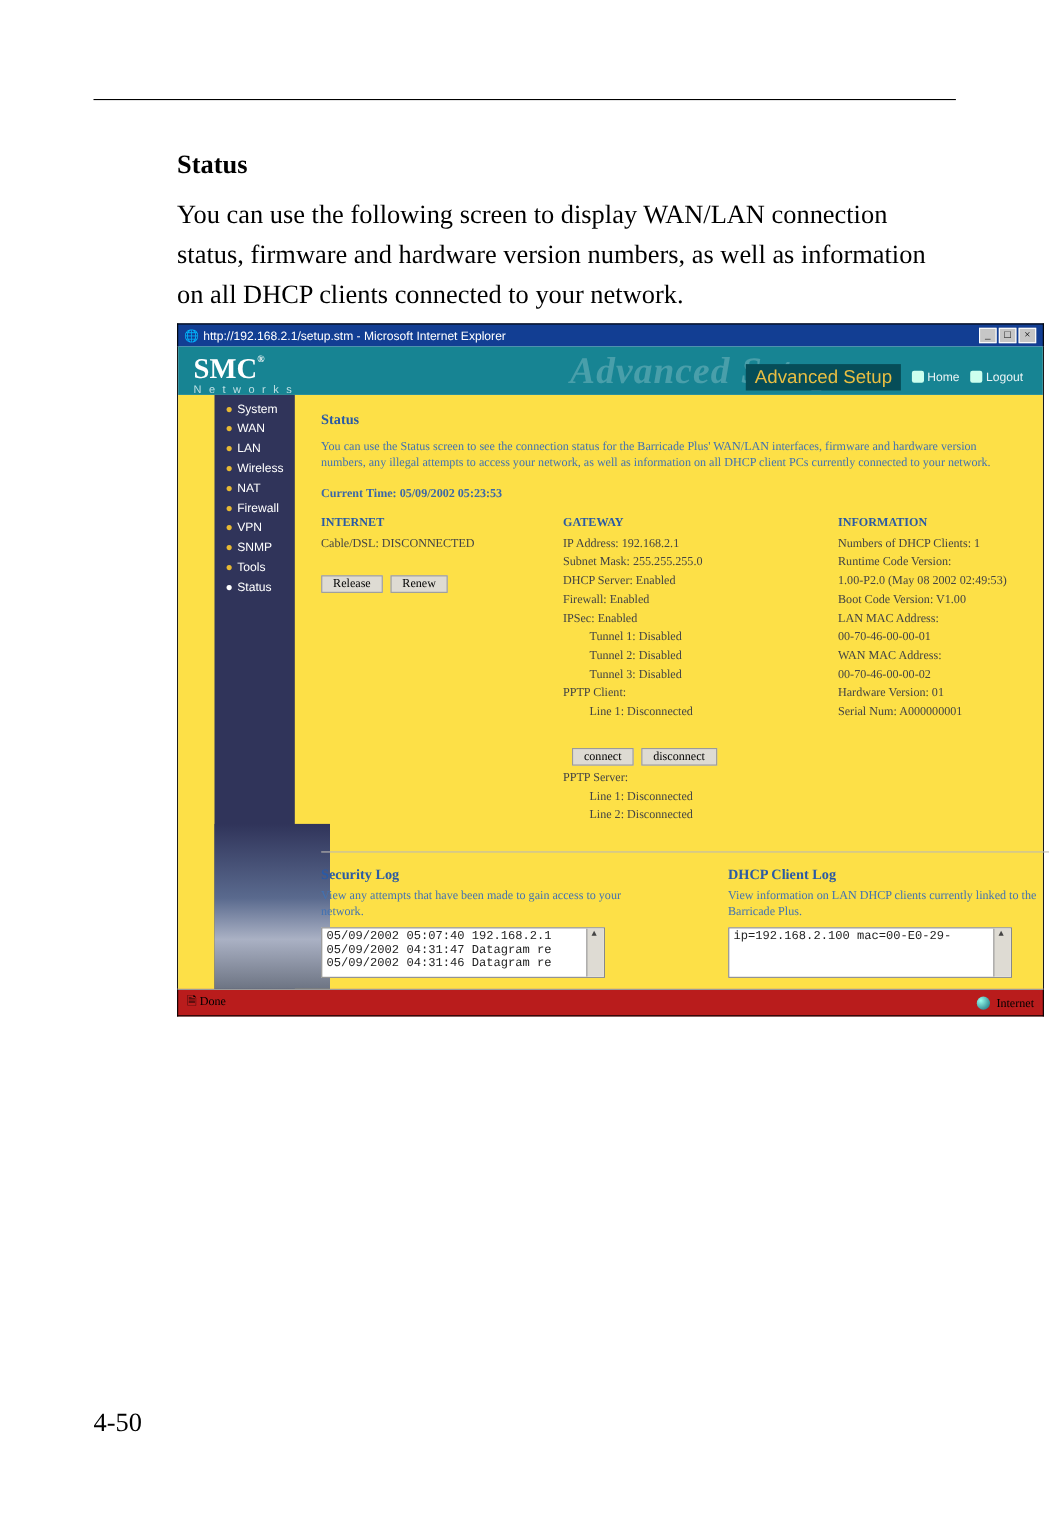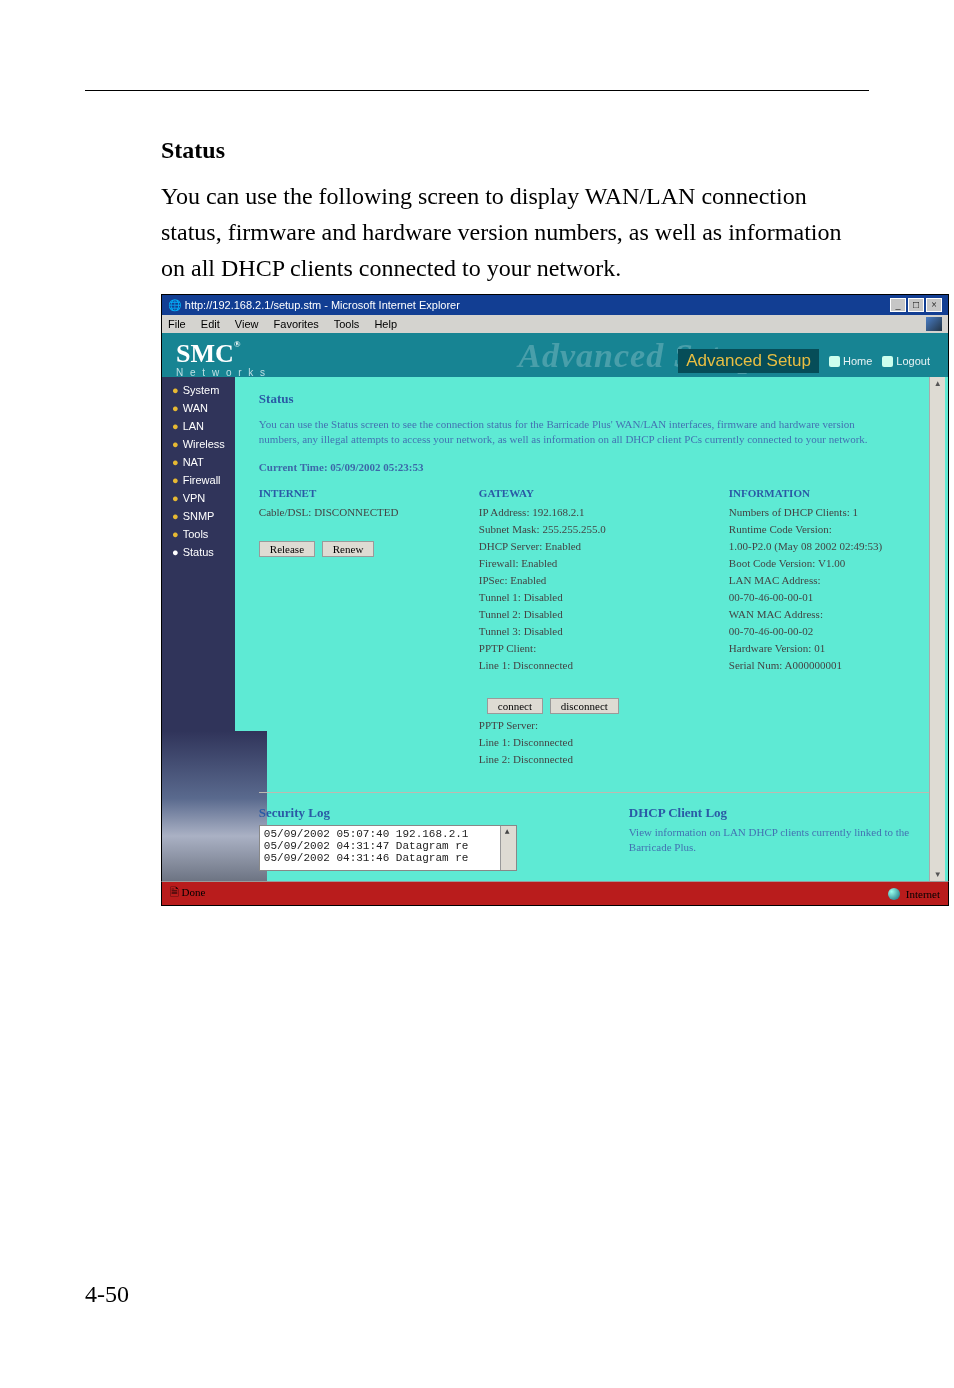--- a/index.html
+++ b/index.html
@@ -19,38 +19,38 @@
   .menubar-logo { width: 16px; height: 14px; background: linear-gradient(135deg,#4a7ec7,#234); }
   
   .app-frame { border-left: 1px solid #000; border-right: 1px solid #000; }
   .app-header { background: #178493; height: 44px; position: relative; overflow: hidden; }
   .smc-logo { position: absolute; left: 14px; top: 6px; color: #fff; font: bold 26px 'Times New Roman', serif; }
   .smc-r { font-size: 9px; vertical-align: top; }
   .smc-sub { position: absolute; left: 14px; top: 34px; color: #bfe0e4; font: 10px Arial; letter-spacing: 2px; }
   .adv-ghost { position: absolute; right: 190px; top: 4px; color: rgba(255,255,255,0.22); font: italic bold 34px Georgia; letter-spacing: 1px; white-space:nowrap;}
   .adv-setup { position: absolute; right: 18px; bottom: 4px; display: flex; align-items: center; gap: 10px; }
   .adv-setup-txt { background: #064d58; color: #e9be42; font: 17px Arial; padding: 2px 8px; }
-  .hl-link { color: #e8f3f4; font: 11px Arial; display:flex; align-items:flex-end; gap:3px; }
+  .hl-link { color: #e8f3f4; font: 11px Arial; display:flex; align-items:flex-start; gap:3px; }
   .hl-ico { width:11px; height:11px; background:#cfe; border-radius:2px; display:inline-block;}
   
-  .app-body { display: flex; background: #5eead4; }
+  .app-body { display: flex; background: #fde047; padding-left: 33px; }
   .sidebar { width: 105px; background: #30345a; padding-top: 4px; min-height: 474px; position:relative;}
   .sb-item { color: #fff; font: 11px Verdana, sans-serif; padding: 3px 10px; }
   .sb-item .dot { color: #e7b933; margin-right: 4px; }
   .sb-active .dot { color: #fff; }
   .sb-photo { position:absolute; bottom:0; left:0; width:105px; height:150px; background:linear-gradient(180deg,#30345a 0%, #5a6a8e 45%, #aab1c4 70%, #6d7483 100%);}
   .content { flex: 1; padding: 14px 20px 10px 24px; font: 11px Verdana, Arial, sans-serif; color: #2a2a2a; position:relative; }
   .c-title { color: #2a5aa5; font: bold 13px Verdana; margin-bottom: 10px; }
   .c-intro { color: #4272b2; font: 11px Verdana; line-height: 1.35; margin-bottom: 14px; max-width:620px;}
   .c-time { color: #3c68a8; font: bold 11px Verdana; margin-bottom: 12px; }
   .cols { display: flex; gap: 60px; margin-bottom: 24px; }
   .col { font: 11px Verdana; color: #444; line-height: 1.55; }
   .col-h { color: #2a5aa5; font-weight: bold; margin-bottom: 2px; }
   .btn { font: 11px Tahoma; background: #dedbd3; border: 1px solid #9a9a9a; padding: 1px 10px; margin-top: 20px; margin-right: 4px; }
-  .col2 .indent { margin-left: 0; font-family: Liberation Serif, serif; }
+  .col2 .indent { margin-left: 24px; font-family: Liberation Serif, serif; }
   .hr { border: 0; border-top: 1px solid #bdbab1; margin: 8px 0 12px; }
   .lower { display: flex; gap: 19px; justify-content: space-between; }
   .log-h { color: #2a5aa5; font: bold 13px Verdana; margin-bottom: 4px; }
   .log-desc { color: #4272b2; font: 11px Verdana; margin-bottom: 6px; max-width: 300px; line-height:1.35;}
   .log-box { border: 1px solid #888; background: #fff; font: 11px 'Courier New', monospace; padding: 2px 4px; width: 258px; height: 46px; overflow: hidden; color:#222; position:relative;}
   .log-box .sb { position:absolute; right:0; top:0; width:16px; height:100%; background:#dedbd3; border-left:1px solid #999;}
   .log-box .sb::before{content:'▲'; font-size:8px; position:absolute; top:1px; left:4px; color:#444;}
   .scroll-v { position:absolute; right:4px; top:0; width:16px; height:100%; background:#dedbd3; border-left:1px solid #aaa;}
   .scroll-v::before{content:'▲'; position:absolute; top:2px; left:4px; font-size:8px; color:#555;}
   .scroll-v::after{content:'▼'; position:absolute; bottom:2px; left:4px; font-size:8px; color:#555;}
@@ -73,31 +73,20 @@
 
     <div class="titlebar">
       <span>🌐 <span>http://192.168.2.1/setup.stm - Microsoft Internet Explorer</span></span>
       <span class="titlebar-icons">
         <span class="tb-btn">_</span>
         <span class="tb-btn">□</span>
         <span class="tb-btn">×</span>
       </span>
     </div>
 
-    <div class="menubar">
-      <div>
-        <span>File</span>
-        <span>Edit</span>
-        <span>View</span>
-        <span>Favorites</span>
-        <span>Tools</span>
-        <span>Help</span>
-      </div>
-      <div class="menubar-logo"></div>
-    </div>
 
     <div class="app-frame">
 
       <div class="app-header">
         <div class="smc-logo"><span>SMC</span><span class="smc-r">®</span></div>
         <div class="smc-sub">N e t w o r k s</div>
         <div class="adv-ghost">Advanced Setup</div>
         <div class="adv-setup">
           <span class="adv-setup-txt">Advanced Setup</span>
           <span class="hl-link">
@@ -174,30 +163,35 @@
               <div>Hardware Version:  01</div>
               <div>Serial Num:  A000000001</div>
             </div>
           </div>
 
           <hr class="hr">
 
           <div class="lower">
             <div style="width:300px;">
               <div class="log-h">Security Log</div>
+              <div class="log-desc">View any attempts that have been made to gain access to your network.</div>
               <div class="log-box">
                 <div>05/09/2002  05:07:40 192.168.2.1</div>
                 <div>05/09/2002  04:31:47 Datagram re</div>
                 <div>05/09/2002  04:31:46 Datagram re</div>
                 <div class="sb"></div>
               </div>
             </div>
             <div style="width:300px;">
               <div class="log-h">DHCP Client Log</div>
               <div class="log-desc">View information on LAN DHCP clients currently linked to the Barricade Plus.</div>
+              <div class="log-box">
+                <div>ip=192.168.2.100    mac=00-E0-29-</div>
+                <div class="sb"></div>
+              </div>
             </div>
           </div>
         </div>
       </div>
     </div>
 
     <div class="statusbar">
       <span>🗎 <span>Done</span></span>
       <span class="sb-right">
           <span class="globe"></span>

